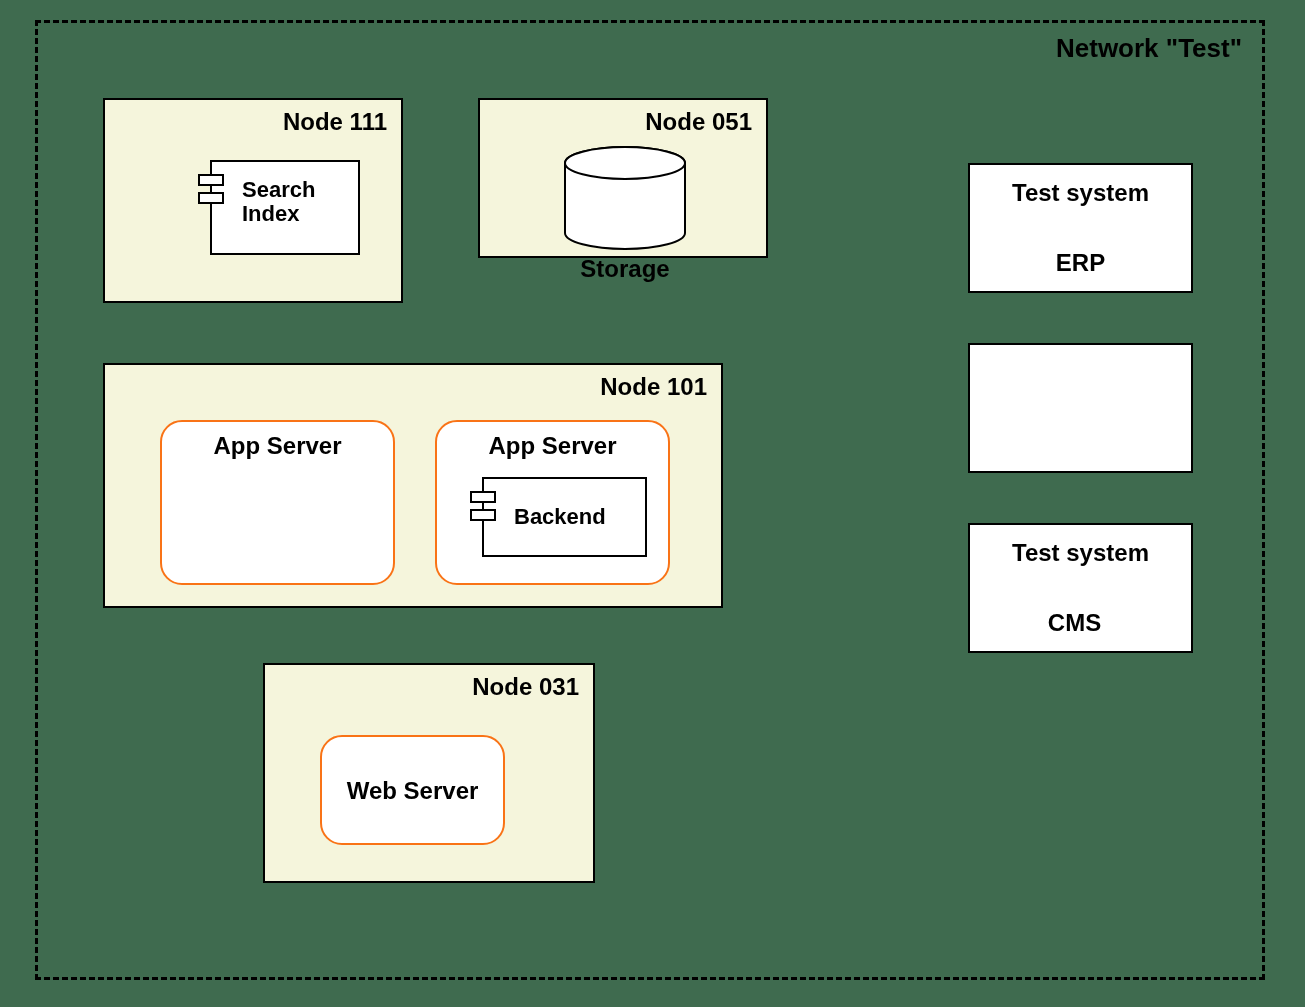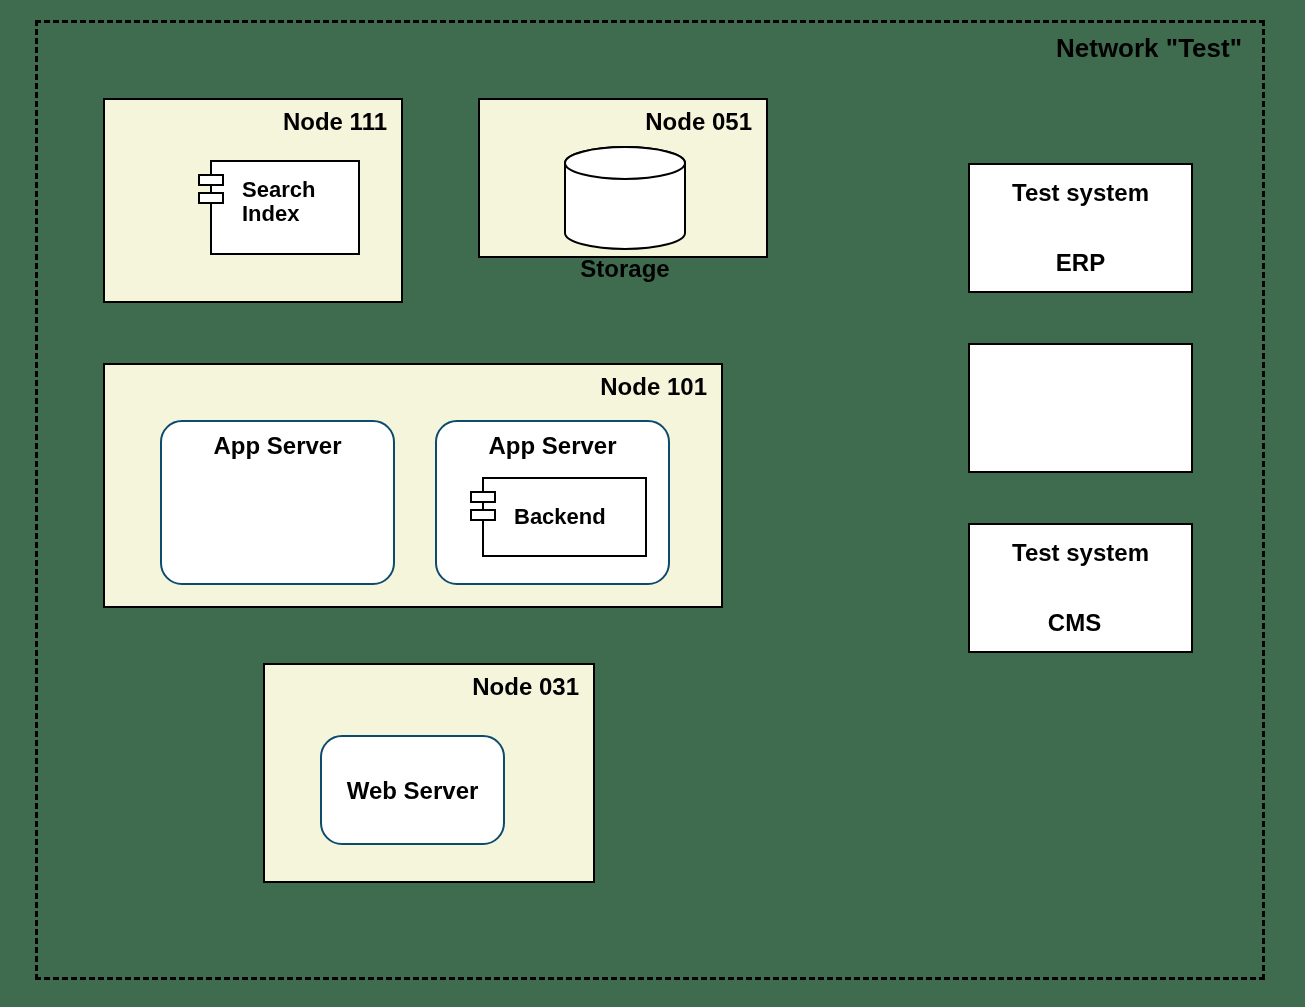--- a/index.html
+++ b/index.html
@@ -35,21 +35,21 @@
   .node-title {
     position: absolute;
     top: 8px;
     right: 14px;
     font-size: 24px;
     font-weight: 700;
   }
   .rounded-box {
     position: absolute;
     background: #fff;
-    border: 2px solid #0c4a6e;
+    border: 2px solid #f97316;
     border-radius: 22px;
     box-sizing: border-box;
   }
   .plain-box {
     position: absolute;
     background: #fff;
     border: 2px solid #000;
     box-sizing: border-box;
   }
   .label {

